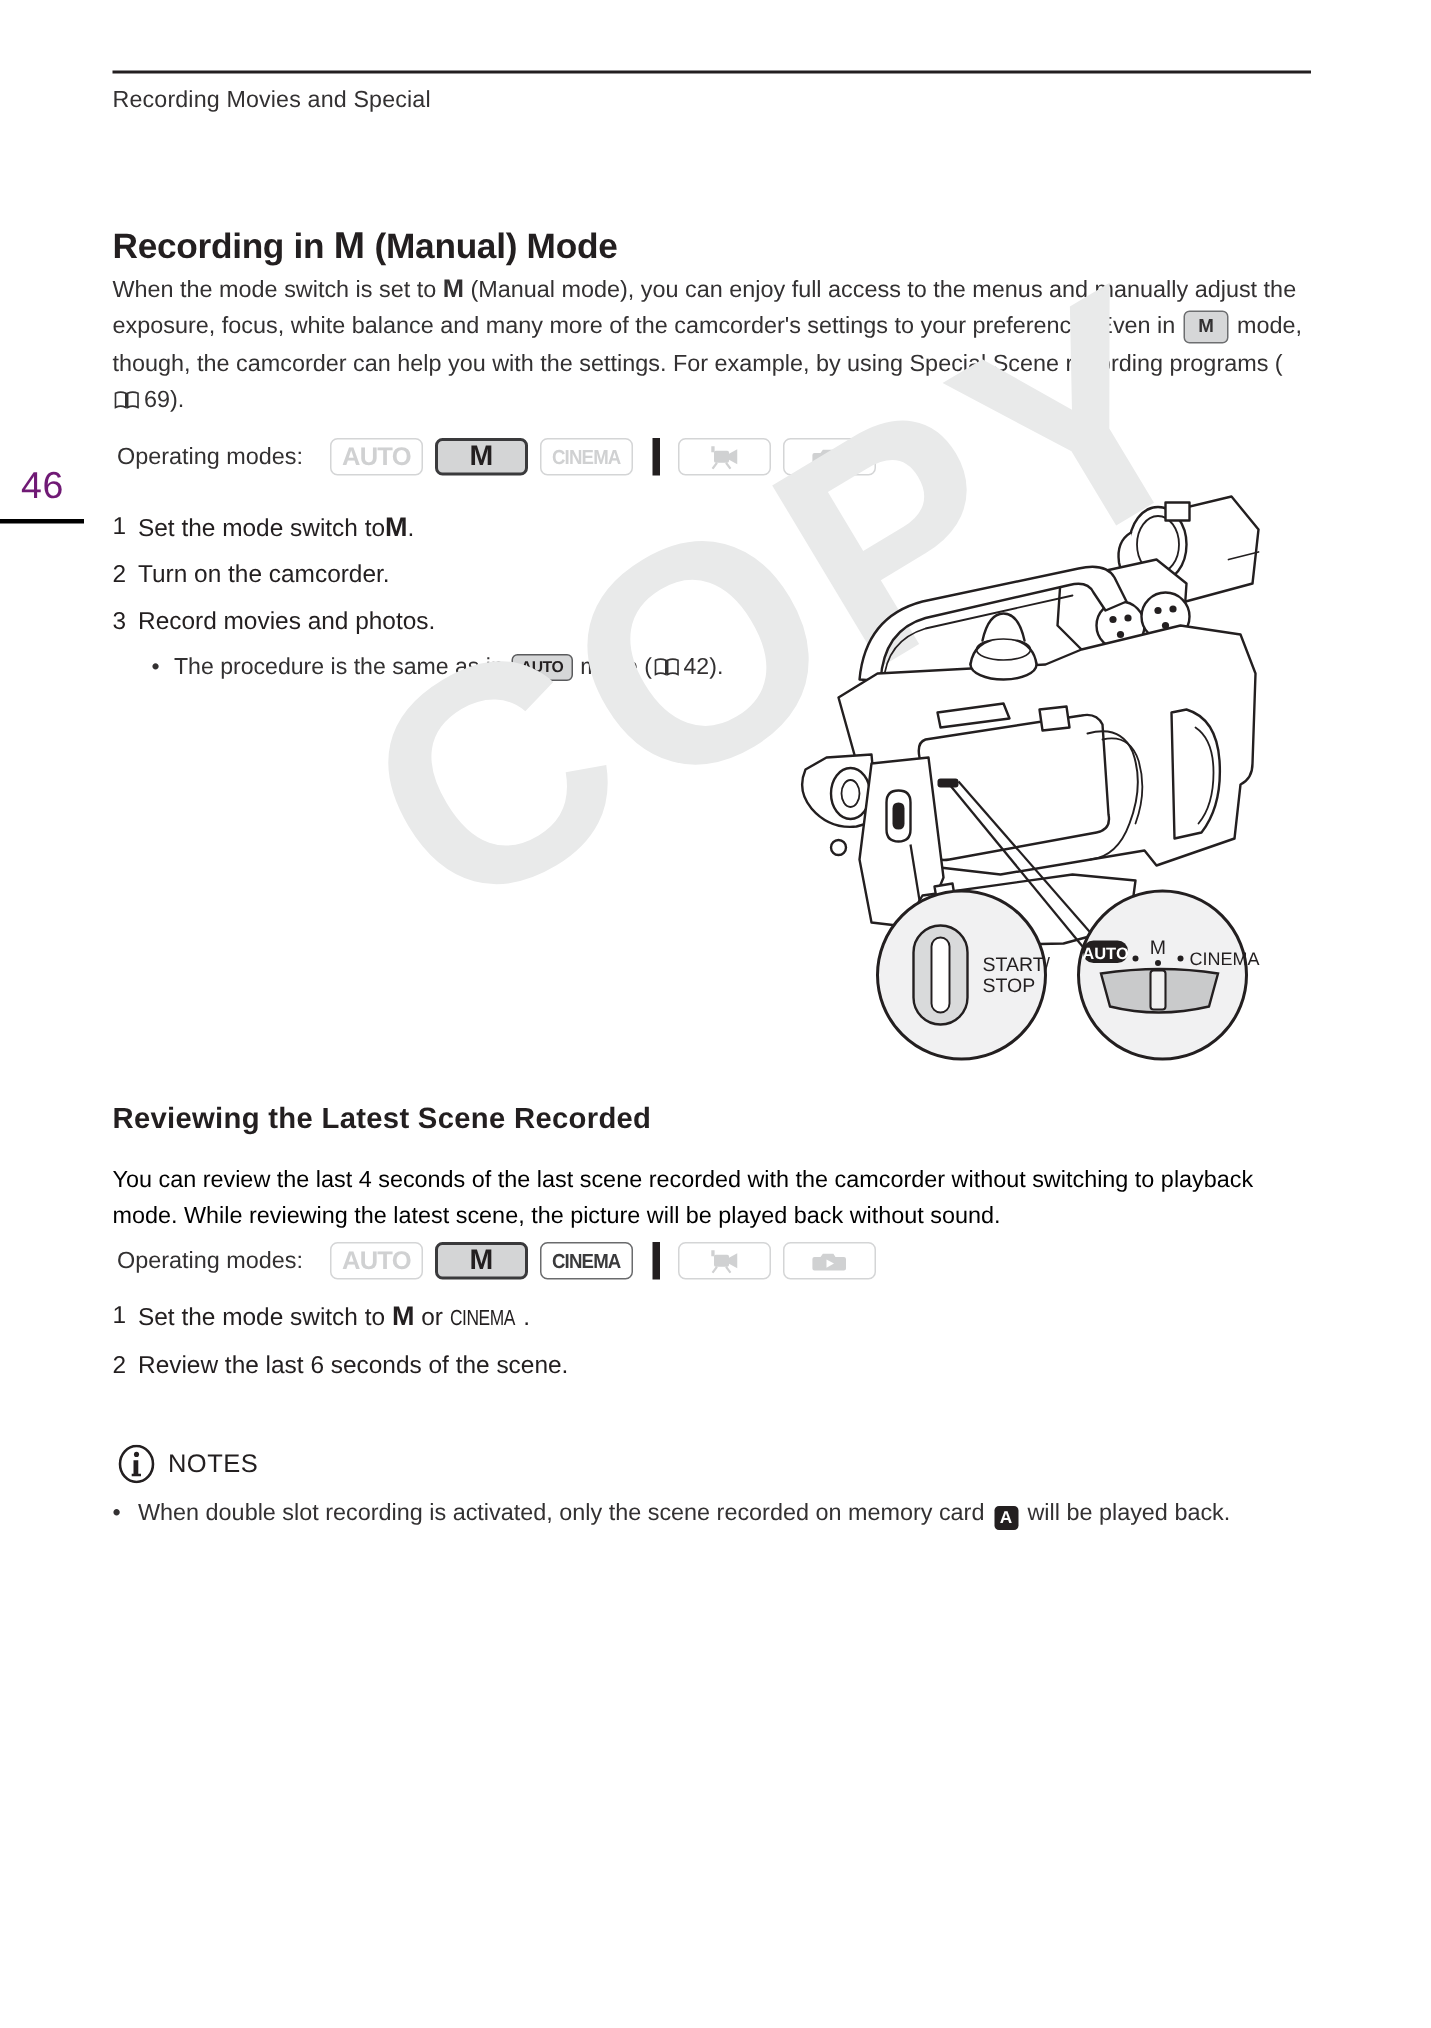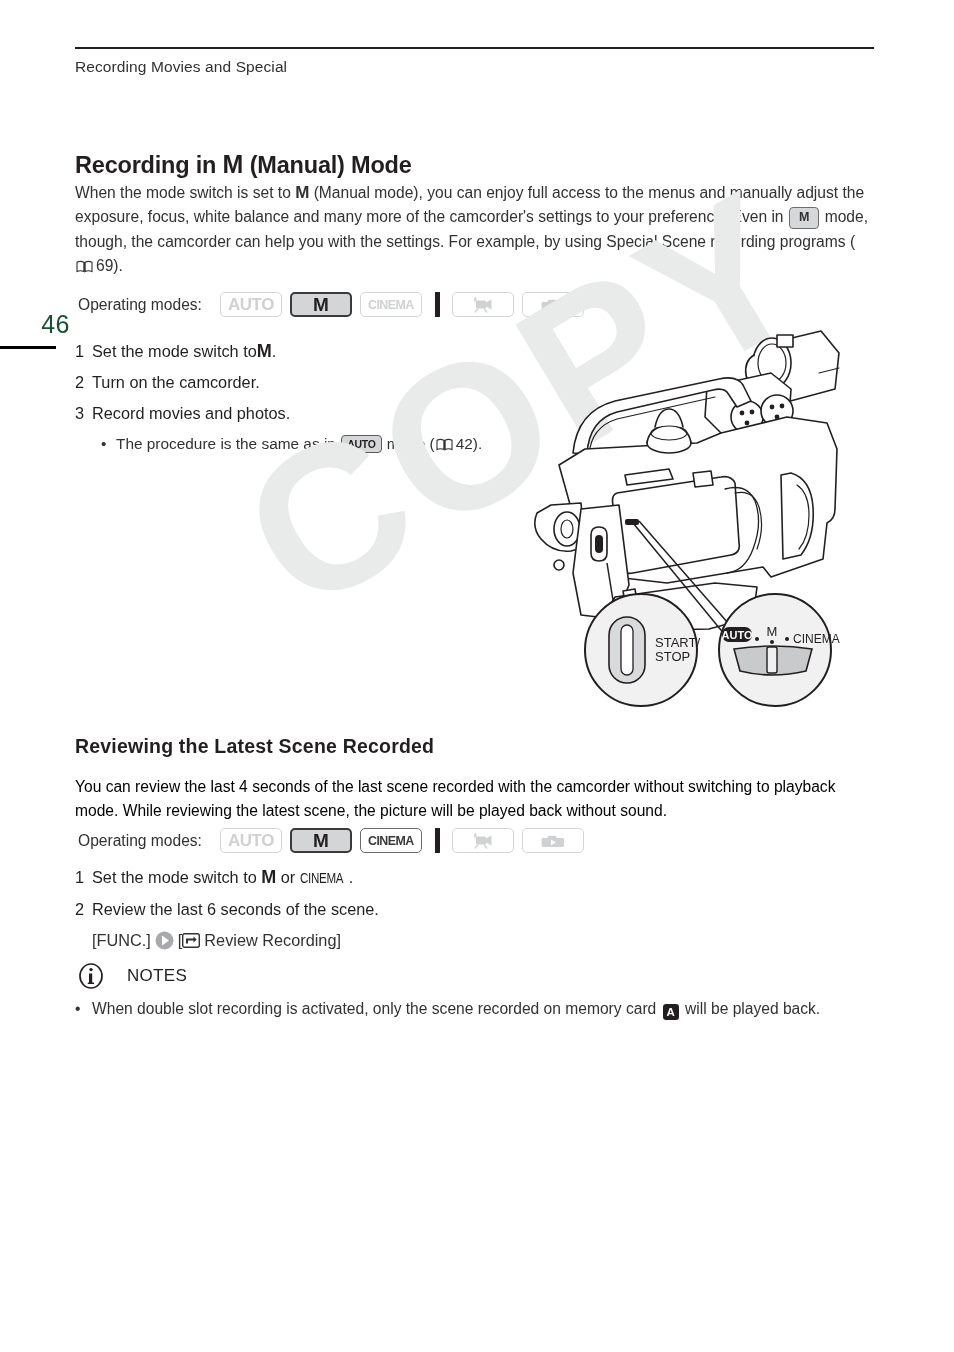--- a/index.html
+++ b/index.html
@@ -31,25 +31,25 @@
     color: #333132;
   }
   .page-tab {
     position: absolute;
     left: 0; top: 312px;
     width: 70px;
     text-align: center;
   }
   .page-number {
     font-size: 25px;
-    color: #14532d;
+    color: #701a75;
     letter-spacing: .5px;
     line-height: 1;
     padding-left: 14px;
-    text-align: right;
+    text-align: left;
   }
   .page-bar {
     margin-top: 9px;
     margin-left: -6px;
     width: 62px;
     height: 3px;
     background: #000;
   }
 
   
@@ -244,21 +244,21 @@
   }
 
   
   .notes-head {
     position: absolute;
     left: 78px; top: 963px;
     display: flex;
     align-items: center;
   }
   .info-icon { width: 26px; height: 26px; flex: none; margin-right: 8px; }
-  .notes-label { font-size: 17px; color: #231f20; letter-spacing: .3px; margin-left: 15px; }
+  .notes-label { font-size: 17px; color: #231f20; letter-spacing: .3px; }
   .notes-body {
     position: absolute;
     left: 75px; top: 997px;
     width: 800px;
     display: flex;
     font-size: 15.6px;
     line-height: 24.3px;
     color: #333132;
   }
   .notes-body .dot { width: 17px; flex: none; }
@@ -520,29 +520,20 @@
 
 <div class="steps" style="top:864px">
   <div class="step">
     <span class="num">1</span>
     <span class="txt"><span>Set the mode switch to</span> <span class="mbold">M</span> <span>or</span> <span class="chip-cinema-inline">CINEMA</span><span>.</span></span>
   </div>
   <div class="step">
     <span class="num">2</span>
     <span class="txt">Review the last 6 seconds of the scene.</span>
   </div>
-  <div class="sub-line">
-    <span>[FUNC.]</span><span class="arrow-icon"><svg viewBox="0 0 19 19" width="19" height="19">
-          <circle cx="9.5" cy="9.5" r="9" fill="#a7a9ac"></circle>
-          <path d="M7 4.6 L14 9.5 L7 14.4 Z" fill="#ffffff"></path>
-        </svg></span><span>[</span><span class="rec-icon"><svg viewBox="0 0 18 15" width="18" height="15">
-          <rect x="0.7" y="0.7" width="16.6" height="13.6" rx="2" fill="#ffffff" stroke="#333132" stroke-width="1.4"></rect>
-          <path d="M4 5.6 h7.5 v-2.2 l3.2 3.1 -3.2 3.1 v-2.2 h-5.5 v3.2 h-2 z" fill="#333132"></path>
-        </svg></span><span>Review Recording]</span>
-  </div>
 </div>
 
 <div class="notes-head">
   <span class="info-icon">
     <svg viewBox="0 0 26 26" width="26" height="26">
       <ellipse cx="13" cy="13" rx="11" ry="12" fill="#ffffff" stroke="#231f20" stroke-width="1.7"></ellipse>
       <circle cx="13" cy="6.6" r="1.7" fill="#231f20"></circle>
       <path d="M11 10.5 h3.2 v9 h1.8 v1.6 h-6.2 v-1.6 h1.2 z" fill="#231f20"></path>
     </svg>
   </span>

